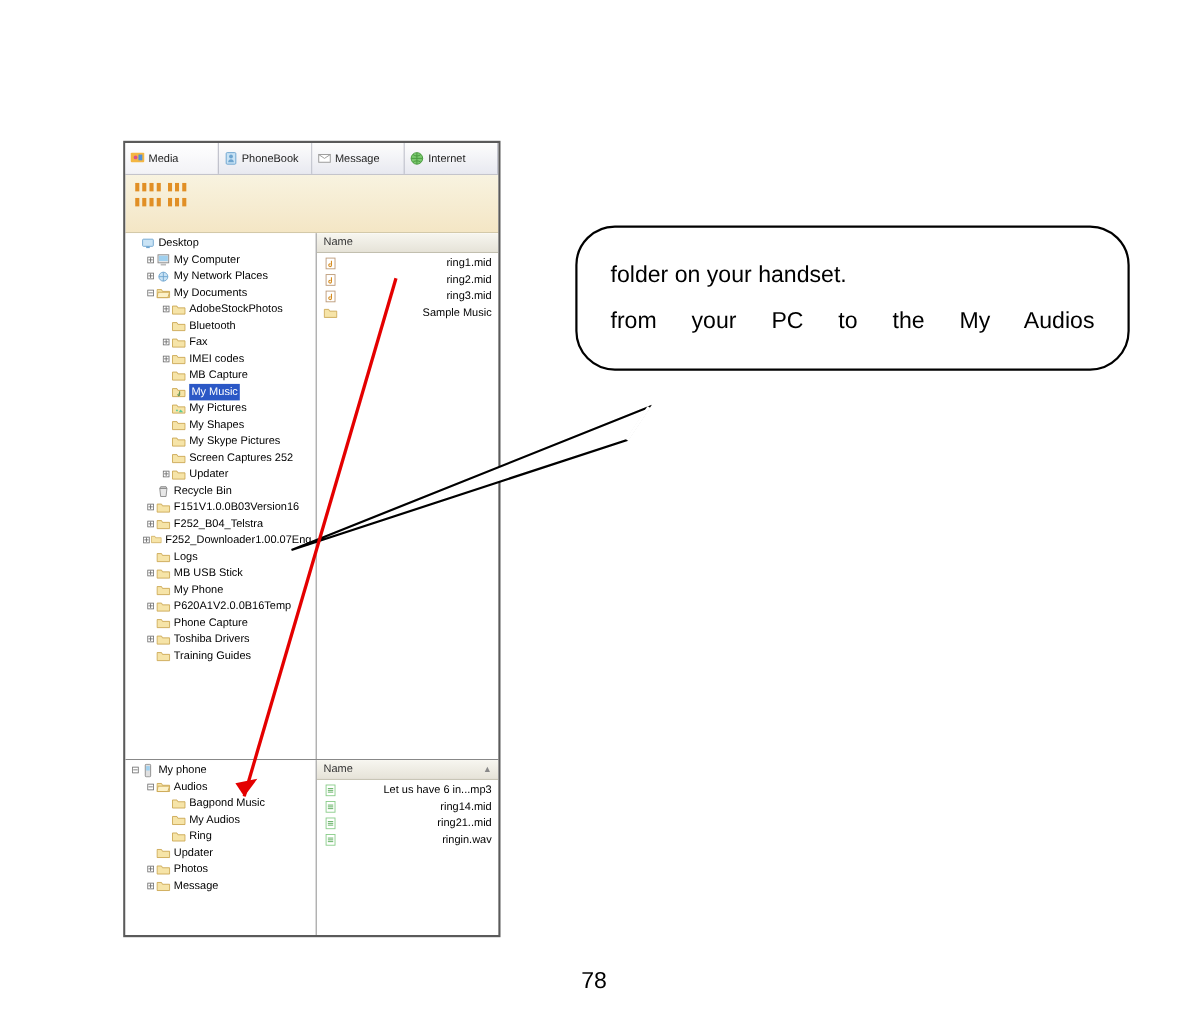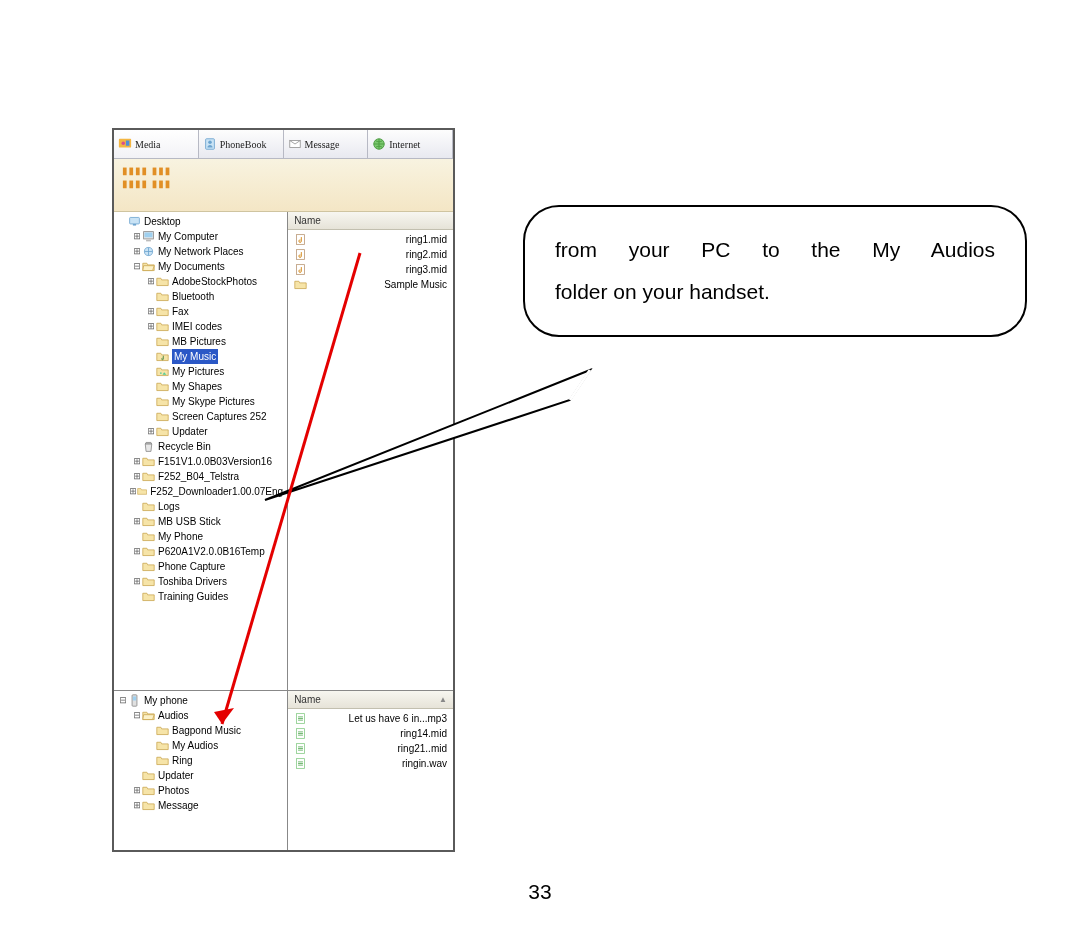--- a/index.html
+++ b/index.html
@@ -32,21 +32,20 @@
   .tab {
     flex: 1;
     display: flex;
     align-items: center;
     gap: 3px;
     padding: 0 4px;
     border-right: 1px solid #b7b9c4;
     background: linear-gradient(#fdfdfd, #e8e9f0);
     font-size: 10px;
     color: #222;
-    font-family: Liberation Serif, serif;
   }
   .tab.active {
     background: linear-gradient(#fff, #f2f2f6);
   }
   .tab-icon { width: 14px; height: 14px; display: inline-block; }
   .toolbar-area {
     height: 42px;
     background: linear-gradient(#f8f3e0, #f4e6c5);
     border-bottom: 1px solid #cfc4a0;
     padding: 5px 8px;
@@ -287,21 +286,21 @@
                   <path d="M1 4h5l1 2h8v7H1z" fill="#f6e4a8" stroke="#cba753"></path>
                 </svg></span>
               <span class="label">IMEI codes</span>
             </div>
             <div class="tree-item">
               <span class="spacer" style="width:28px"></span>
               <span class="toggle"></span>
               <span class="tree-icon"><svg viewBox="0 0 16 16">
                   <path d="M1 4h5l1 2h8v7H1z" fill="#f6e4a8" stroke="#cba753"></path>
                 </svg></span>
-              <span class="label">MB Pictures</span>
+              <span class="label">MB Capture</span>
             </div>
             <div class="tree-item selected">
               <span class="spacer" style="width:28px"></span>
               <span class="toggle"></span>
               <span class="tree-icon"><svg viewBox="0 0 16 16">
                   <path d="M1 4h5l1 2h8v7H1z" fill="#f6e4a8" stroke="#cba753"></path>
                   <path d="M9 7v4a1 1 0 11-1-1" stroke="#3a7c3a" fill="none"></path>
                 </svg></span>
               <span class="label">My Music</span>
             </div>
@@ -585,22 +584,22 @@
 
   </div>
 </div>
 
 <svg class="callout-tail" viewBox="0 0 340 140">
   <path d="M330 5 L5 135 L310 35 Z" fill="#fff" stroke="#000" stroke-width="2"></path>
   <path d="M330 5 L310 35" stroke="#fff" stroke-width="3"></path>
 </svg>
 
 <div class="callout">
+  <div style="text-align:left;">folder on your handset.</div>
   <div style="text-align-last:justify;">from your PC to the My Audios</div>
-  <div style="text-align:left;">folder on your handset.</div>
 </div>
 
 <svg class="red-arrow" style="left:210px;top:248px;width:160px;height:490px;" viewBox="0 0 160 490">
   <line x1="150" y1="5" x2="12" y2="476" stroke="#e40000" stroke-width="3"></line>
   <polygon points="12,476 24,460 4,464" fill="#e40000"></polygon>
 </svg>
 
-<div class="page-number">33</div>
+<div class="page-number">78</div>
 
 </body></html>

